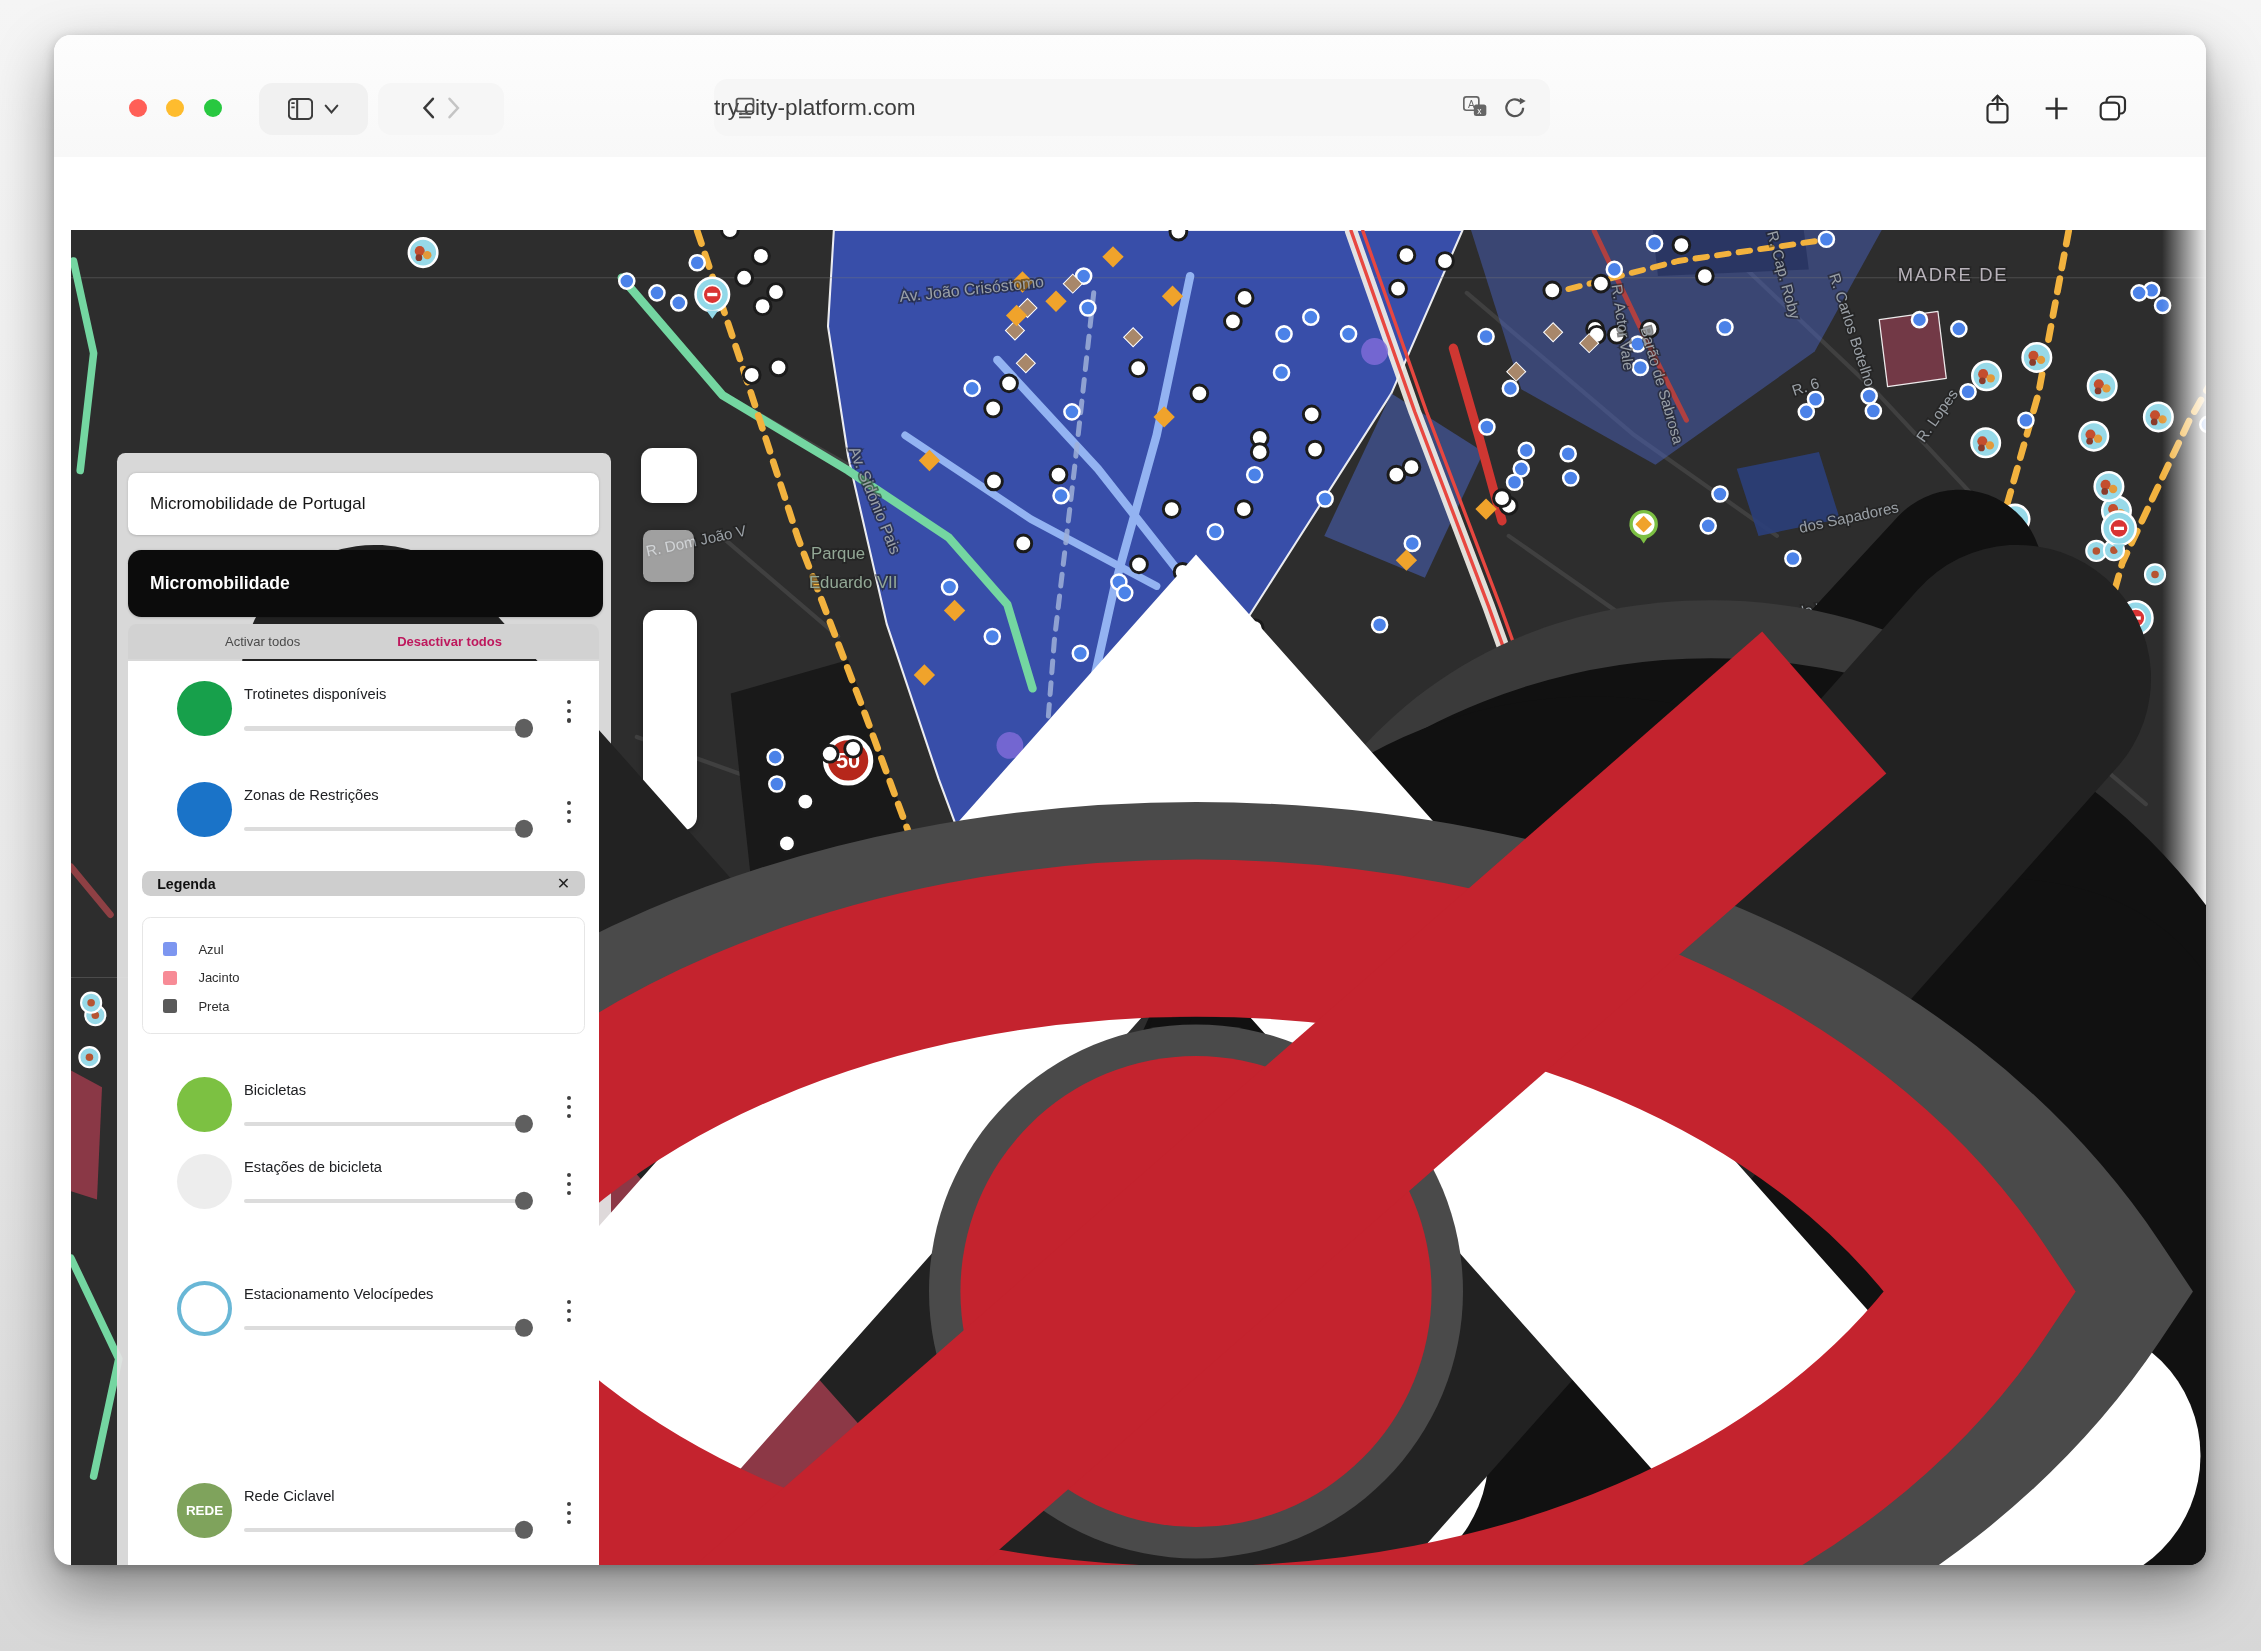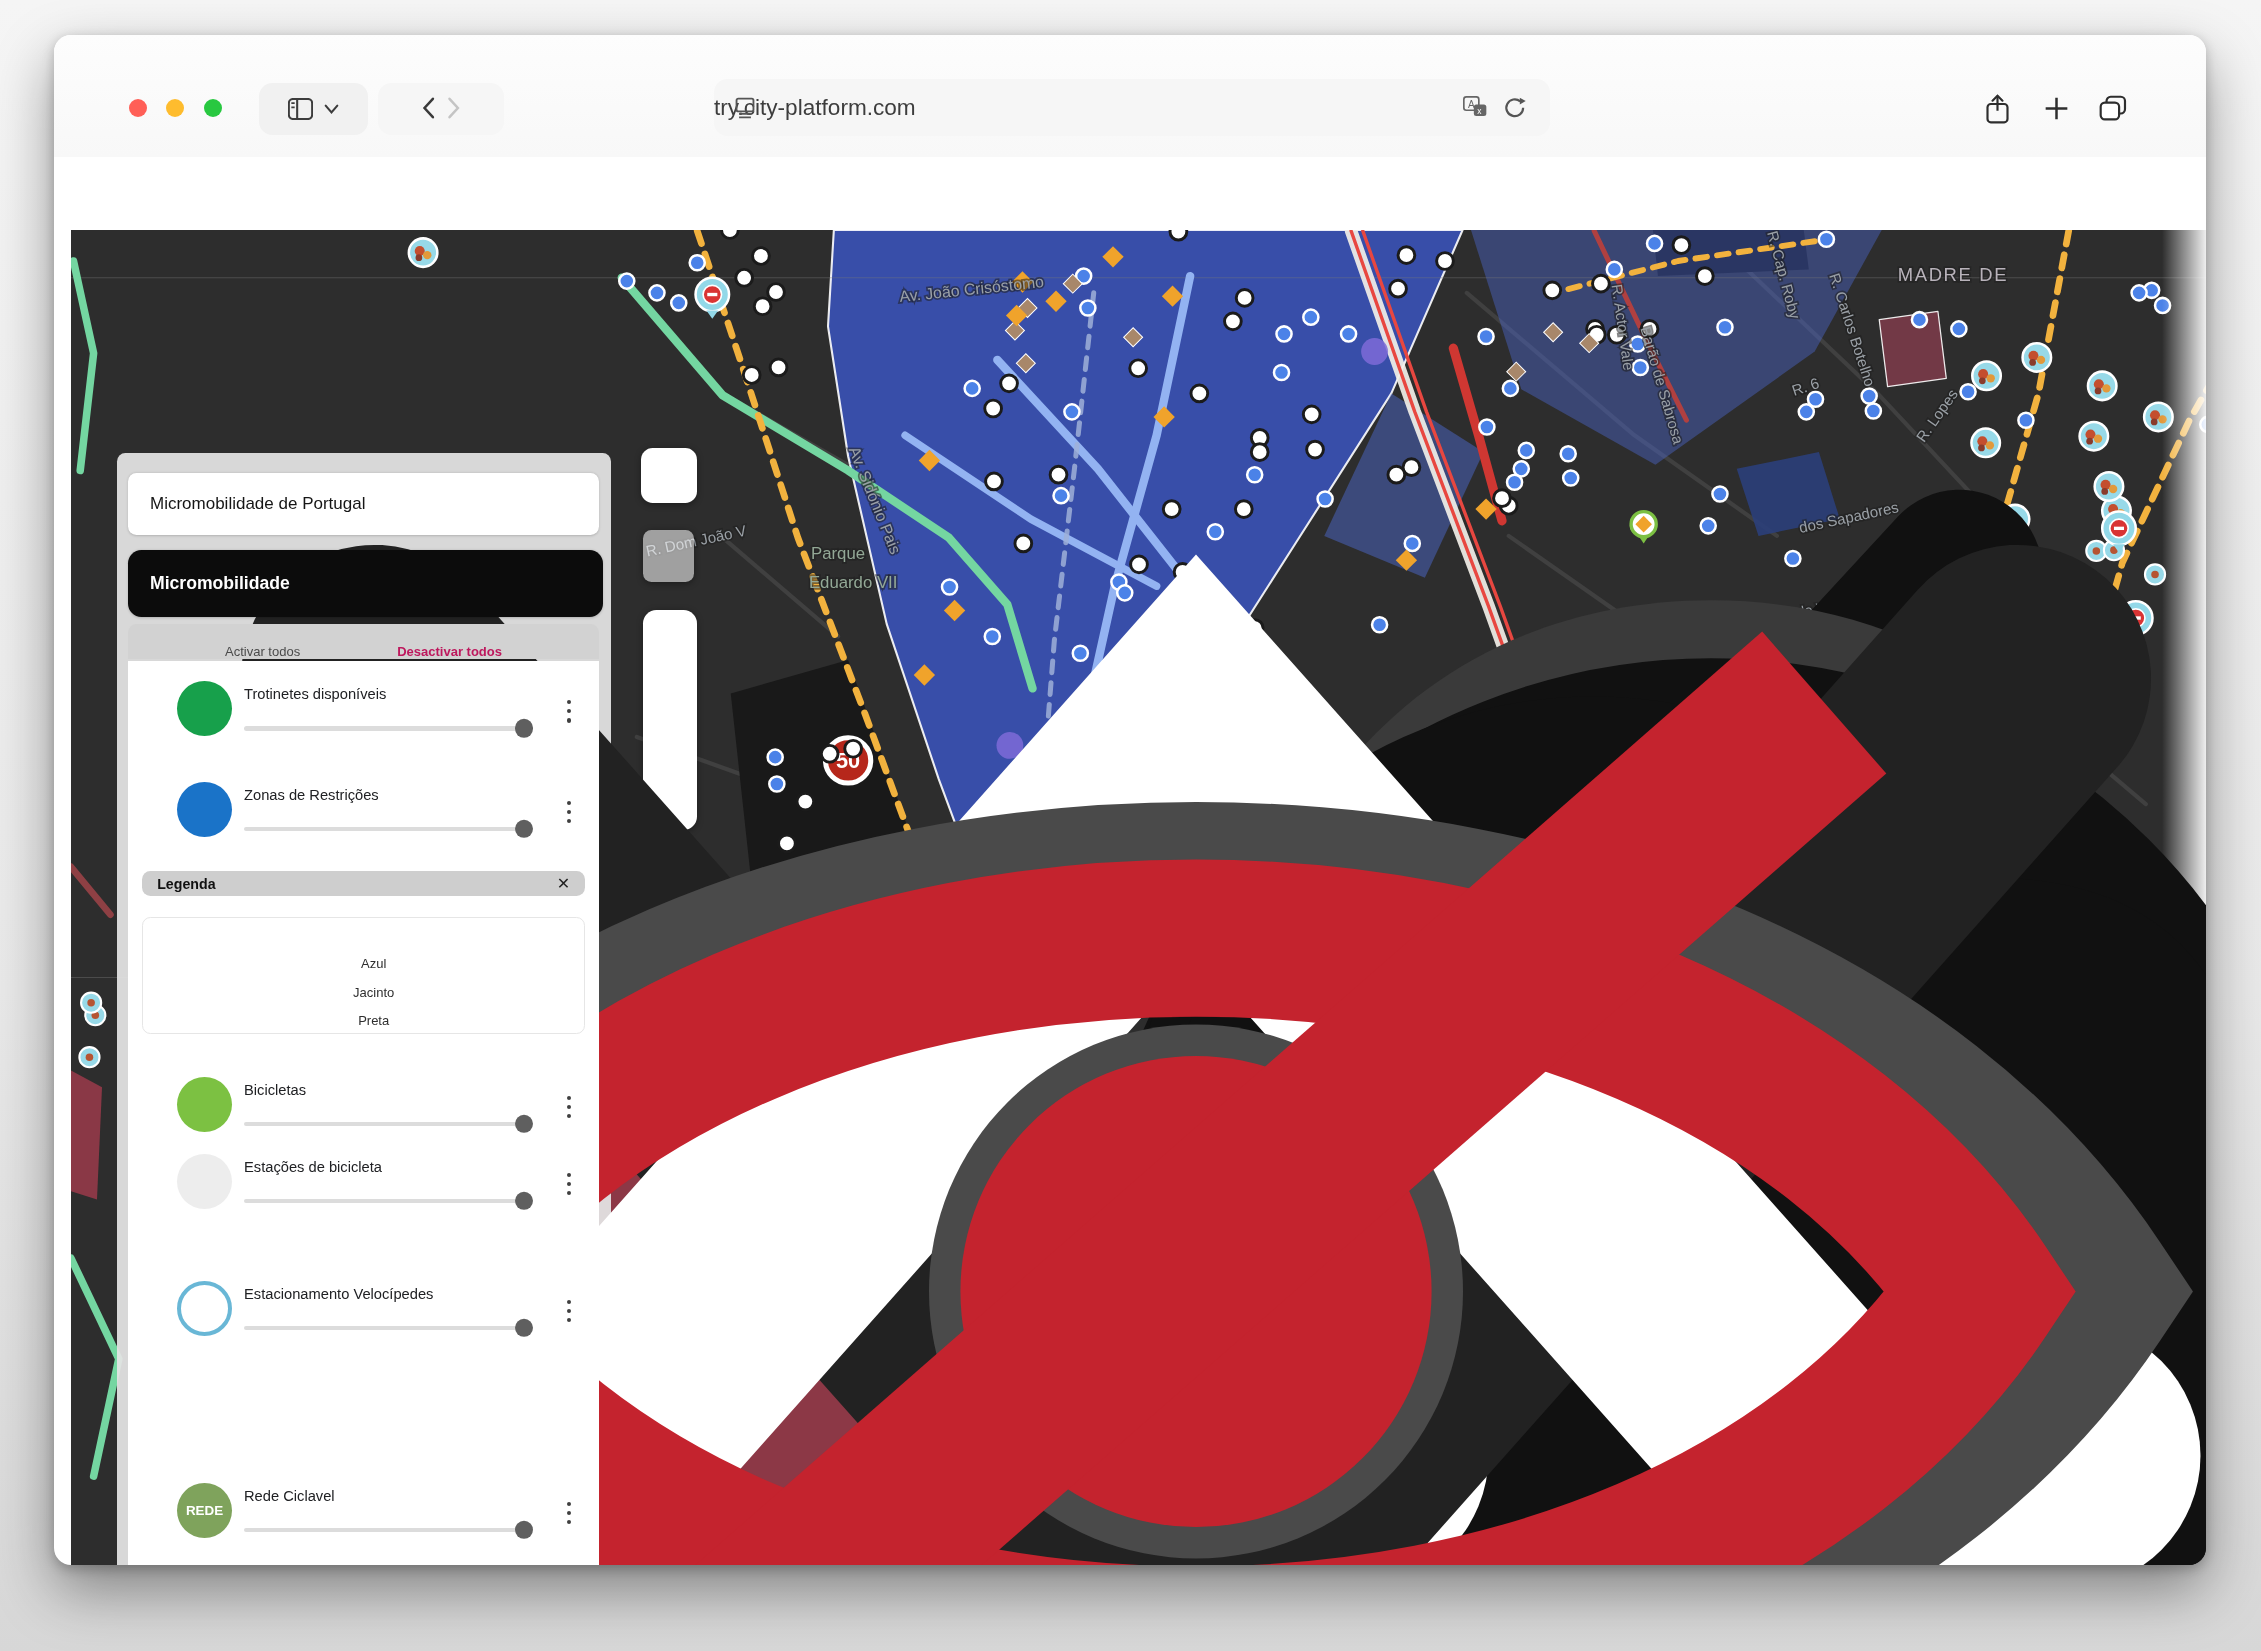--- a/index.html
+++ b/index.html
@@ -39,37 +39,37 @@
   .ctl-tools{left:572px;top:380px;width:54px;height:220px;display:flex;flex-direction:column;align-items:center;justify-content:space-around;padding:8.4px 0;box-sizing:border-box;border-radius:13.4px;}
   
   .panel{position:absolute;left:46px;top:223px;width:494px;height:1224px;background:rgba(227,227,227,.94);border-radius:8.4px;}
   .card{position:absolute;left:11px;width:471px;background:#fff;border-radius:8.4px;box-shadow:0 0.8px 2.5px rgba(0,0,0,.18);}
   .card.cat{top:20px;height:62px;display:flex;align-items:center;}
   .card.cat .t{margin-left:22px;font-size:17px;color:#161616;flex:1;}
   .card.grp{top:97px;height:67px;background:#0c0c0c;border-radius:13.4px;display:flex;align-items:center;width:475px;}
   .card.grp .t{margin-left:22px;font-size:17.6px;font-weight:bold;color:#fff;flex:1;}
   .chev{margin-right:22px;}
   .bulkbar{position:absolute;left:11px;top:171px;width:471px;height:35px;background:#d2d2d2;border-radius:8.4px 8.4px 0 0;
-           display:flex;align-items:flex-end;justify-content:space-evenly;font-size:13px;}
+           display:flex;align-items:center;justify-content:space-evenly;font-size:13px;}
   .bulk{display:flex;align-items:center;gap:6.7px;}
   .bulk.on{color:#4a4a4a;}
   .bulk.off{color:#be185d;font-weight:bold;}
   .listcard{position:absolute;left:11px;top:208px;width:471px;height:1017px;background:#fff;border-radius:0 0 8.4px 8.4px;overflow:hidden;}
   .lrow{position:absolute;left:0;width:100%;height:87px;}
   .licon{position:absolute;left:49px;top:6.7px;width:55px;height:55px;border-radius:50%;display:flex;align-items:center;justify-content:center;}
   .ltitle{position:absolute;left:116px;top:11.7px;font-size:14.7px;color:#202124;}
   .lslider{position:absolute;left:116px;top:52px;width:286px;height:4.2px;background:#dcdcdc;border-radius:2.5px;}
   .knob{position:absolute;right:-3.4px;top:50%;transform:translateY(-50%);width:18.4px;height:18.4px;border-radius:50%;background:#5f5f5f;}
   .kebab{position:absolute;left:431px;top:15px;width:20px;height:44px;display:flex;flex-direction:column;align-items:center;justify-content:center;gap:5px;}
   .kebab i{width:4.2px;height:4.2px;border-radius:50%;background:#3f3f3f;}
   .leghdr{position:absolute;left:14.2px;width:443px;height:25px;background:#cecece;border-radius:8.4px;display:flex;align-items:center;}
   .leghdr .t{margin-left:15px;font-weight:bold;font-size:14.2px;color:#111;flex:1;}
   .leghdr .x{margin-right:15px;font-size:16px;color:#222;}
   .legbox{position:absolute;left:14.2px;width:443px;background:#fff;border:0.8px solid #e6e6e6;border-radius:8.4px;box-sizing:border-box;}
-  .legrow{display:flex;align-items:center;gap:21px;height:28.5px;margin-left:20px;font-size:13px;color:#2e2e2e;flex-direction:column;}
+  .legrow{display:flex;align-items:center;gap:21px;height:28.5px;margin-left:20px;font-size:13px;color:#2e2e2e;}
   .sw{width:14.2px;height:14.2px;border-radius:2.5px;}
   .icon-txt{color:#fff;font-weight:bold;}
 </style>
 </head>
 <body>
 
 <div class="window">
 
   <div class="chrome">
     <div class="tl" style="left:75px;background:#ff5f57"></div>

